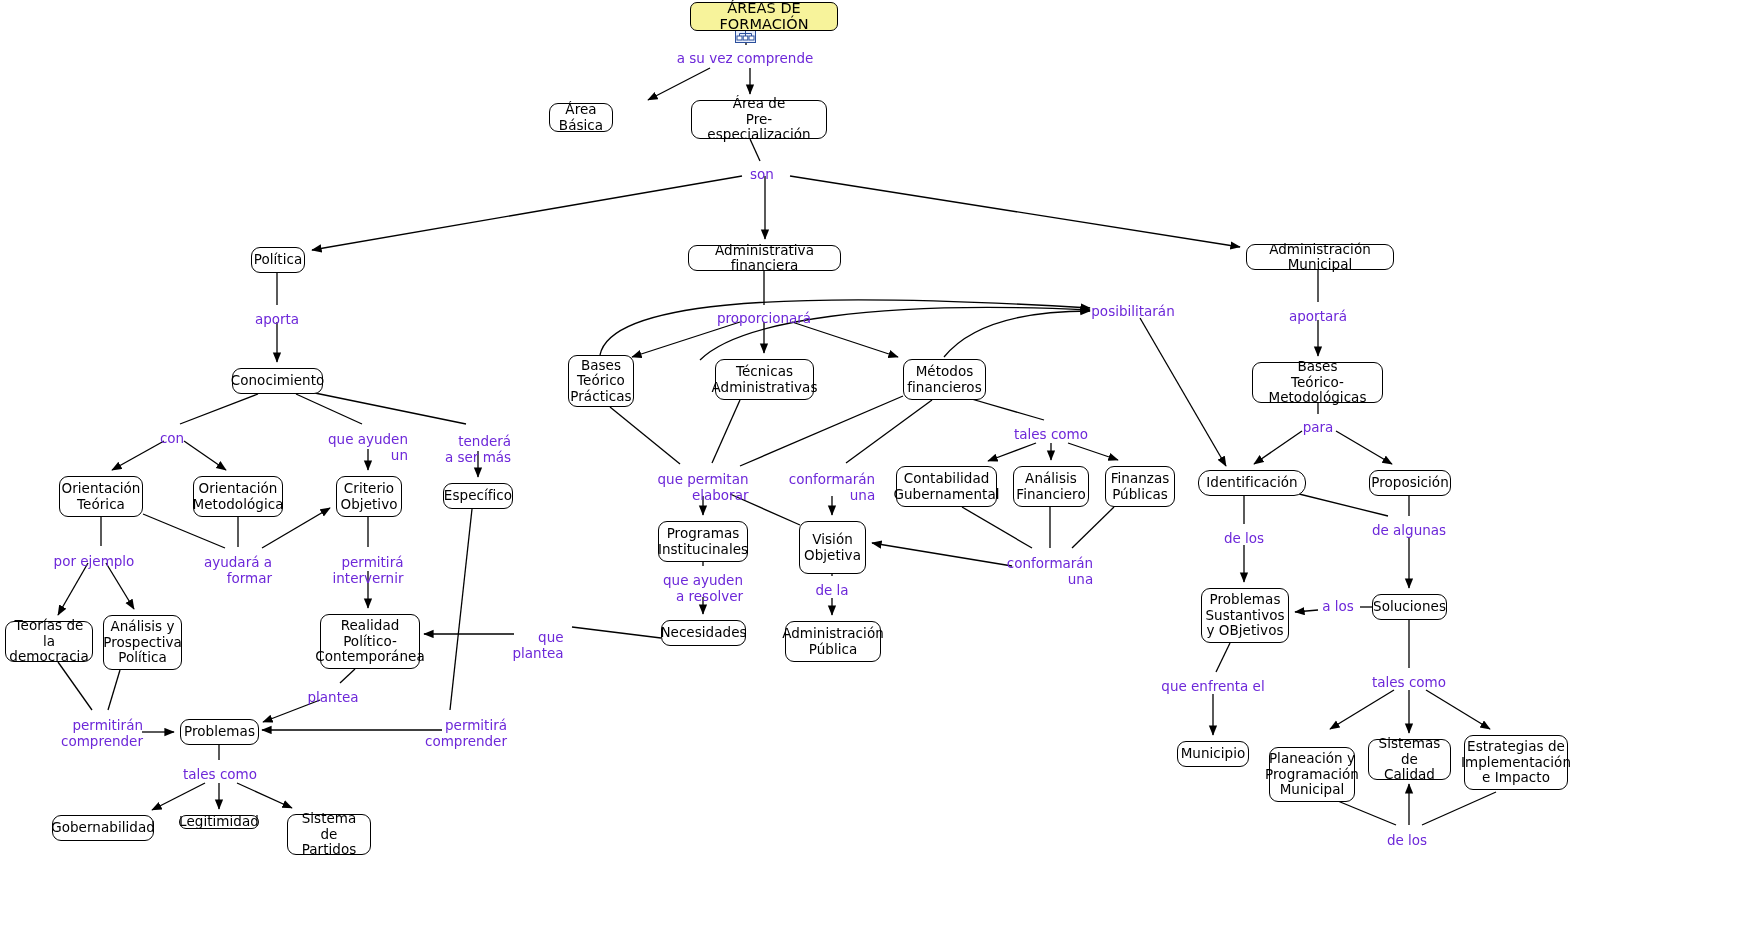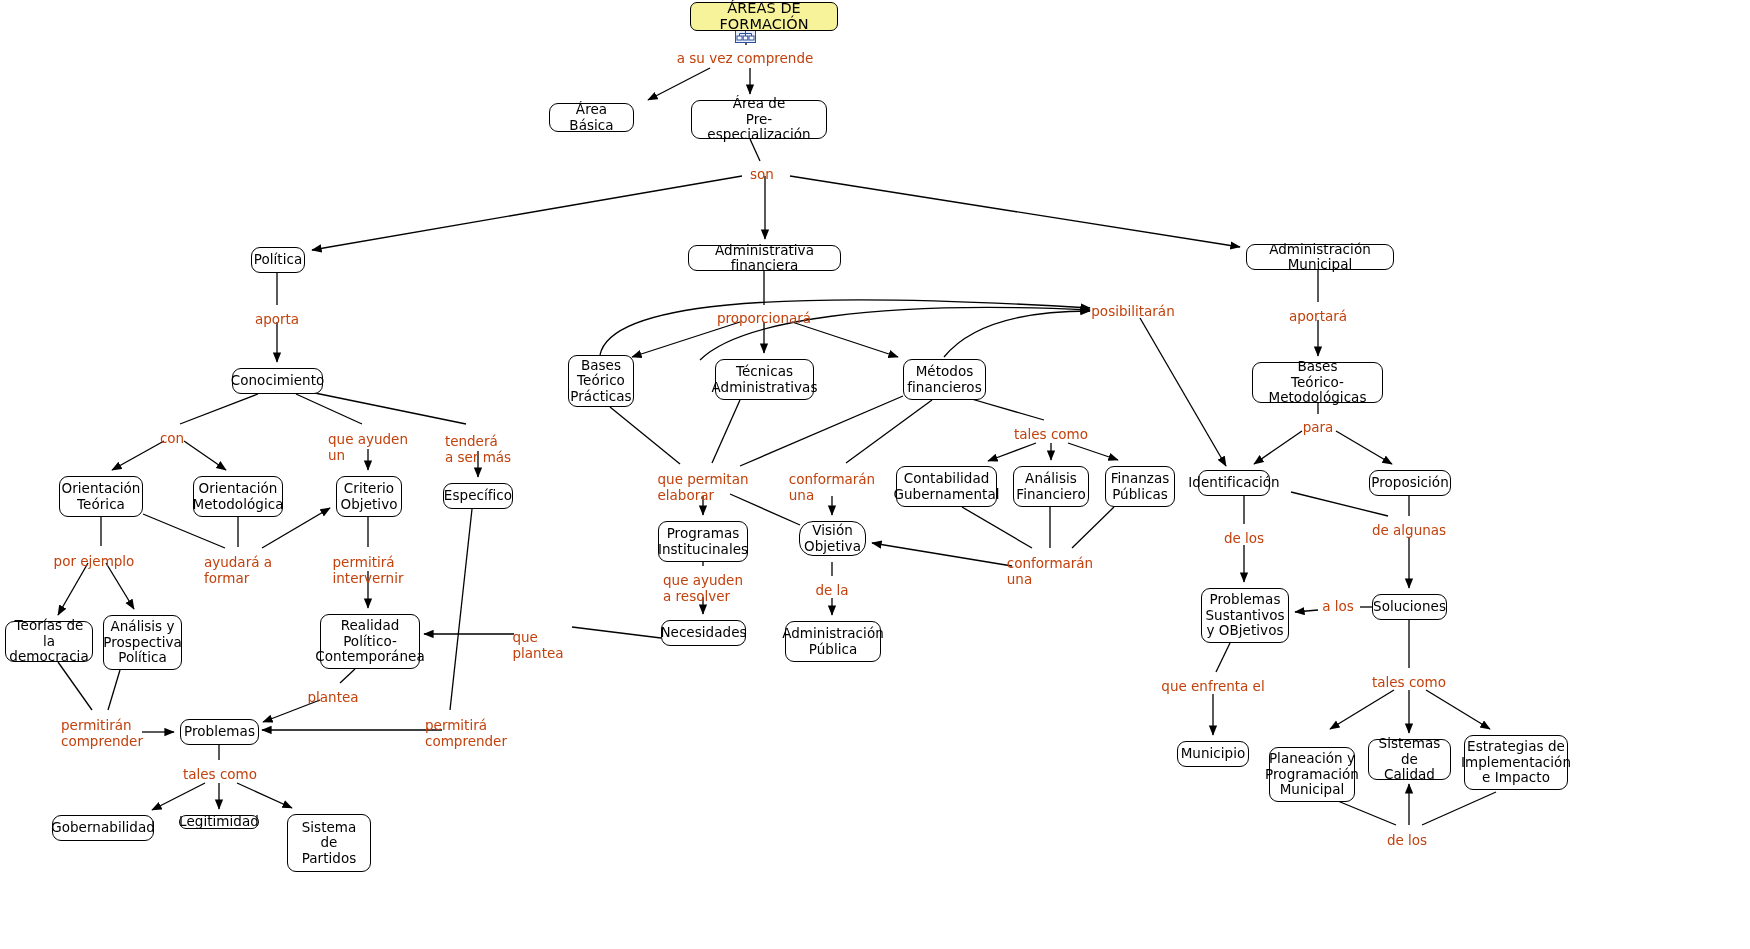--- a/index.html
+++ b/index.html
@@ -44,22 +44,22 @@
     background: #f7f39b;
     border: 1.6px solid #000000;
     border-radius: 7px;
     font-size: 14.5px;
     margin-left: 18px;
   }
   .linklabel {
     position: absolute;
     font-size: 13.5px;
     line-height: 15.5px;
-    color: #c2410c;
-    text-align: left;
+    color: #6d28d9;
+    text-align: right;
     white-space: pre-line;
     transform: translateX(-50%);
     background: transparent;
   }
   .root-icon {
     position: absolute;
     width: 21px;
     height: 19px;
     border: 1.3px solid #2b4f9c;
     background: #e8eefb;
@@ -250,21 +250,21 @@
     <div class="linklabel" style="left: 333px; top: 690px;">plantea</div>
     <div class="linklabel" style="left: 1213px; top: 679px;">que enfrenta el</div>
     <div class="linklabel" style="left: 1409px; top: 675px;">tales como</div>
     <div class="linklabel" style="left: 102px; top: 718px;">permitirán
 comprender</div>
     <div class="linklabel" style="left: 466px; top: 718px;">permitirá
 comprender</div>
     <div class="linklabel" style="left: 220px; top: 767px;">tales como</div>
     <div class="linklabel" style="left: 1407px; top: 833px;">de los</div>
     <div class="node root" style="left: 672px; top: 2px; width: 148px; height: 29px;">ÁREAS DE FORMACIÓN</div>
-    <div class="node" style="left: 549px; top: 103px; width: 85px; height: 29px;">Área Básica</div>
+    <div class="node" style="left: 549px; top: 103px; width: 64px; height: 29px;">Área Básica</div>
     <div class="node" style="left: 691px; top: 100px; width: 136px; height: 39px;">Área de
 Pre-especialización</div>
     <div class="node" style="left: 251px; top: 247px; width: 54px; height: 26px;">Política</div>
     <div class="node" style="left: 688px; top: 245px; width: 153px; height: 26px;">Administrativa financiera</div>
     <div class="node" style="left: 1246px; top: 244px; width: 148px; height: 26px;">Administración Municipal</div>
     <div class="node" style="left: 232px; top: 368px; width: 91px; height: 26px;">Conocimiento</div>
     <div class="node" style="left: 568px; top: 355px; width: 66px; height: 52px;">Bases
 Teórico
 Prácticas</div>
     <div class="node" style="left: 715px; top: 359px; width: 99px; height: 41px;">Técnicas
@@ -279,48 +279,48 @@
 Metodológica</div>
     <div class="node" style="left: 336px; top: 476px; width: 66px; height: 41px;">Criterio
 Objetivo</div>
     <div class="node" style="left: 443px; top: 483px; width: 70px; height: 26px;">Específico</div>
     <div class="node" style="left: 896px; top: 466px; width: 101px; height: 41px;">Contabilidad
 Gubernamental</div>
     <div class="node" style="left: 1013px; top: 466px; width: 76px; height: 41px;">Análisis
 Financiero</div>
     <div class="node" style="left: 1105px; top: 466px; width: 70px; height: 41px;">Finanzas
 Públicas</div>
-    <div class="node" style="left: 1198px; top: 470px; width: 72px; height: 26px;">Identificación</div>
+    <div class="node" style="left: 1198px; top: 470px; width: 108px; height: 26px; border-radius: 12px;">Identificación</div>
     <div class="node" style="left: 1369px; top: 470px; width: 82px; height: 26px;">Proposición</div>
     <div class="node" style="left: 5px; top: 621px; width: 88px; height: 41px;">Teorías de
 la democracia</div>
     <div class="node" style="left: 103px; top: 615px; width: 79px; height: 55px;">Análisis y
 Prospectiva
 Política</div>
     <div class="node" style="left: 320px; top: 614px; width: 100px; height: 55px;">Realidad
 Político-
 Contemporánea</div>
     <div class="node" style="left: 658px; top: 521px; width: 90px; height: 41px;">Programas
 Institucinales</div>
-    <div class="node" style="left: 799px; top: 521px; width: 67px; height: 35px; border-radius: 14px;">Visión
+    <div class="node" style="left: 799px; top: 521px; width: 67px; height: 53px;">Visión
 Objetiva</div>
     <div class="node" style="left: 661px; top: 620px; width: 85px; height: 26px;">Necesidades</div>
     <div class="node" style="left: 785px; top: 621px; width: 96px; height: 41px;">Administración
 Pública</div>
     <div class="node" style="left: 1201px; top: 588px; width: 88px; height: 55px;">Problemas
 Sustantivos
 y OBjetivos</div>
     <div class="node" style="left: 1372px; top: 594px; width: 75px; height: 26px;">Soluciones</div>
     <div class="node" style="left: 180px; top: 719px; width: 79px; height: 26px;">Problemas</div>
     <div class="node" style="left: 1177px; top: 741px; width: 72px; height: 26px;">Municipio</div>
     <div class="node" style="left: 1269px; top: 735px; width: 86px; height: 55px; margin-top: 12px;">Planeación y
 Programación
 Municipal</div>
     <div class="node" style="left: 1368px; top: 739px; width: 83px; height: 41px;">Sistemas de
 Calidad</div>
     <div class="node" style="left: 1464px; top: 735px; width: 104px; height: 55px;">Estrategias de
 Implementación
 e Impacto</div>
     <div class="node" style="left: 52px; top: 815px; width: 102px; height: 26px;">Gobernabilidad</div>
     <div class="node" style="left: 179px; top: 815px; width: 80px; height: 14px;">Legitimidad</div>
-    <div class="node" style="left: 287px; top: 814px; width: 84px; height: 58px;">Sistema de
+    <div class="node" style="left: 287px; top: 814px; width: 84px; height: 41px;">Sistema de
 Partidos</div>
   </div>
 
 </body></html>

